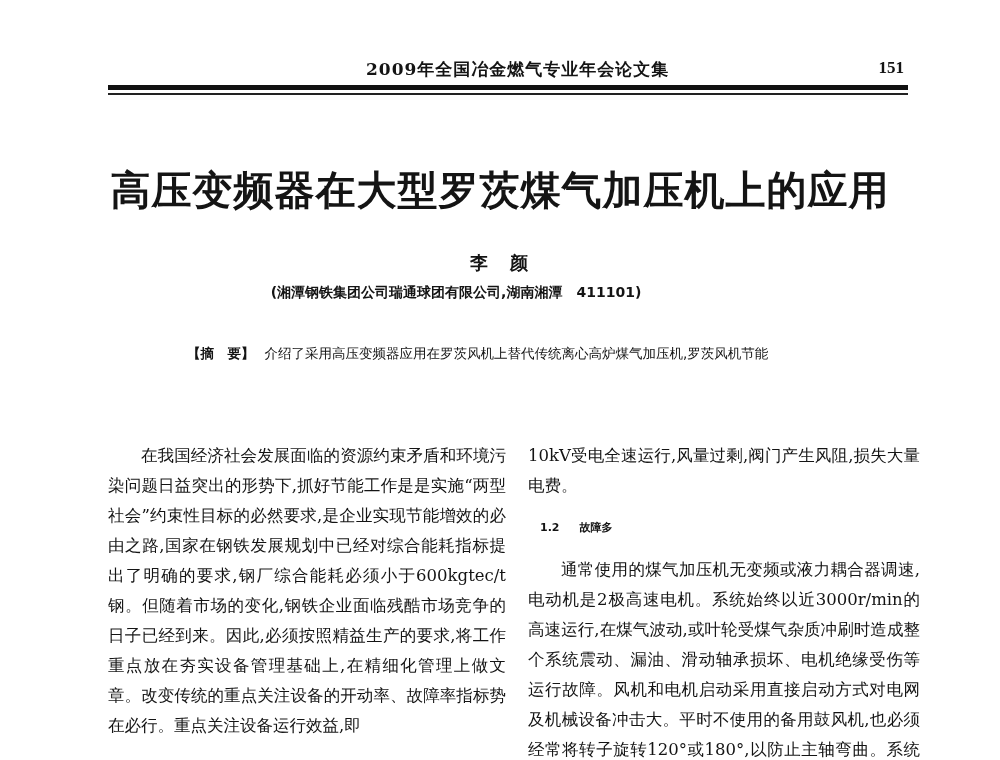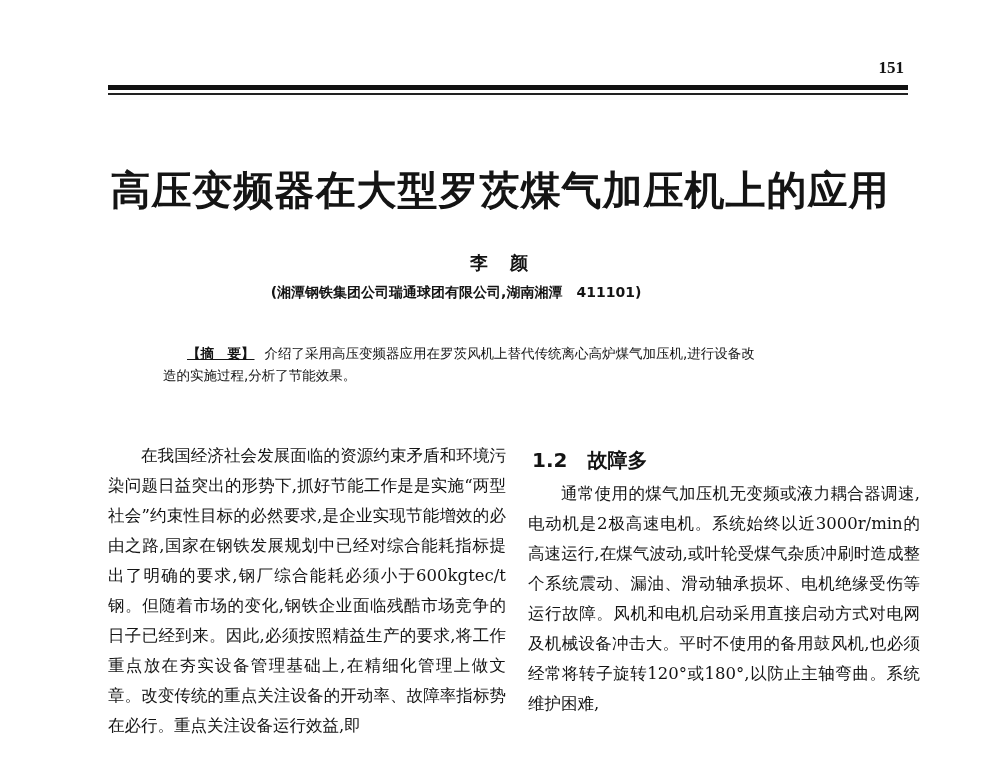--- a/index.html
+++ b/index.html
@@ -36,57 +36,58 @@
     font-size: 18px; font-weight: bold; letter-spacing: 22px; padding-left: 20px; box-sizing: border-box;
   }
   .affil {
     position: absolute; left: 0; top: 284px; width: 912px; text-align: center;
     font-size: 14px; font-family: "DejaVu Sans", sans-serif; font-weight: bold;
   }
   .abstract {
     position: absolute; left: 163px; top: 342px; width: 710px;
     font-size: 13.5px; line-height: 22px; font-family: "DejaVu Sans", sans-serif;
   }
-  .abstract .lbl { font-weight: bold; margin-right: 10px; text-decoration: underline; }
+  .abstract .lbl { font-weight: bold; margin-right: 10px; }
   .abstract .indent { padding-left: 24px; }
   .col {
     position: absolute; top: 441px; width: 398px;
     font-size: 16.5px; line-height: 30px; text-align: justify;
   }
   .col-left { left: 108px; }
   .col-right { left: 528px; width: 392px; }
   .para { margin: 0; text-indent: 2em; }
   .para.noindent { text-indent: 0; }
   .heading {
-    margin: 4px; font-family: "DejaVu Sans", sans-serif; font-weight: bold; font-size: 20px;
+    margin: 12px; font-family: "DejaVu Sans", sans-serif; font-weight: bold; font-size: 11px;
   }
   .heading .num { margin-right: 20px; }
 </style>
 </head>
 <body>
 
 <div class="running-head">
+  <span class="running-title">2009年全国冶金燃气专业年会论文集</span>
   <span class="page-num">151</span>
 </div>
 <div class="rule-thick"></div>
 <div class="rule-thin"></div>
 
 <h1 class="title" style="margin:0;">高压变频器在大型罗茨煤气加压机上的应用</h1>
 <div class="author">李颜</div>
 <div class="affil">(湘潭钢铁集团公司瑞通球团有限公司,湖南湘潭　411101)</div>
 
 <div class="abstract">
   <div class="indent">
-    <span class="lbl">【摘　要】</span><span>介绍了采用高压变频器应用在罗茨风机上替代传统离心高炉煤气加压机,进行设备改</span>
+    <span class="lbl">【摘　要】</span><span>介绍了采用高压变频器应用在罗茨风机上替代传统离心高炉煤气加压机,罗茨风机节能</span>
   </div>
-  <div>造的实施过程,分析了节能效果。</div>
 </div>
 
 <div class="col col-left">
   <p class="para">在我国经济社会发展面临的资源约束矛盾和环境污染问题日益突出的形势下,抓好节能工作是是实施“两型社会”约束性目标的必然要求,是企业实现节能增效的必由之路,国家在钢铁发展规划中已经对综合能耗指标提出了明确的要求,钢厂综合能耗必须小于600kgtec/t钢。但随着市场的变化,钢铁企业面临残酷市场竞争的日子已经到来。因此,必须按照精益生产的要求,将工作重点放在夯实设备管理基础上,在精细化管理上做文章。改变传统的重点关注设备的开动率、故障率指标势在必行。重点关注设备运行效益,即</p>
 </div>
 
 <div class="col col-right">
+  <p class="para noindent">10kV受电全速运行,风量过剩,阀门产生风阻,损失大量电费。</p>
   <p class="heading">
     <span class="num">1.2</span><span>故障多</span>
   </p>
   <p class="para">通常使用的煤气加压机无变频或液力耦合器调速,电动机是2极高速电机。系统始终以近3000r/min的高速运行,在煤气波动,或叶轮受煤气杂质冲刷时造成整个系统震动、漏油、滑动轴承损坏、电机绝缘受伤等运行故障。风机和电机启动采用直接启动方式对电网及机械设备冲击大。平时不使用的备用鼓风机,也必须经常将转子旋转120°或180°,以防止主轴弯曲。系统维护困难,</p>
 </div>
 
 </body></html>

